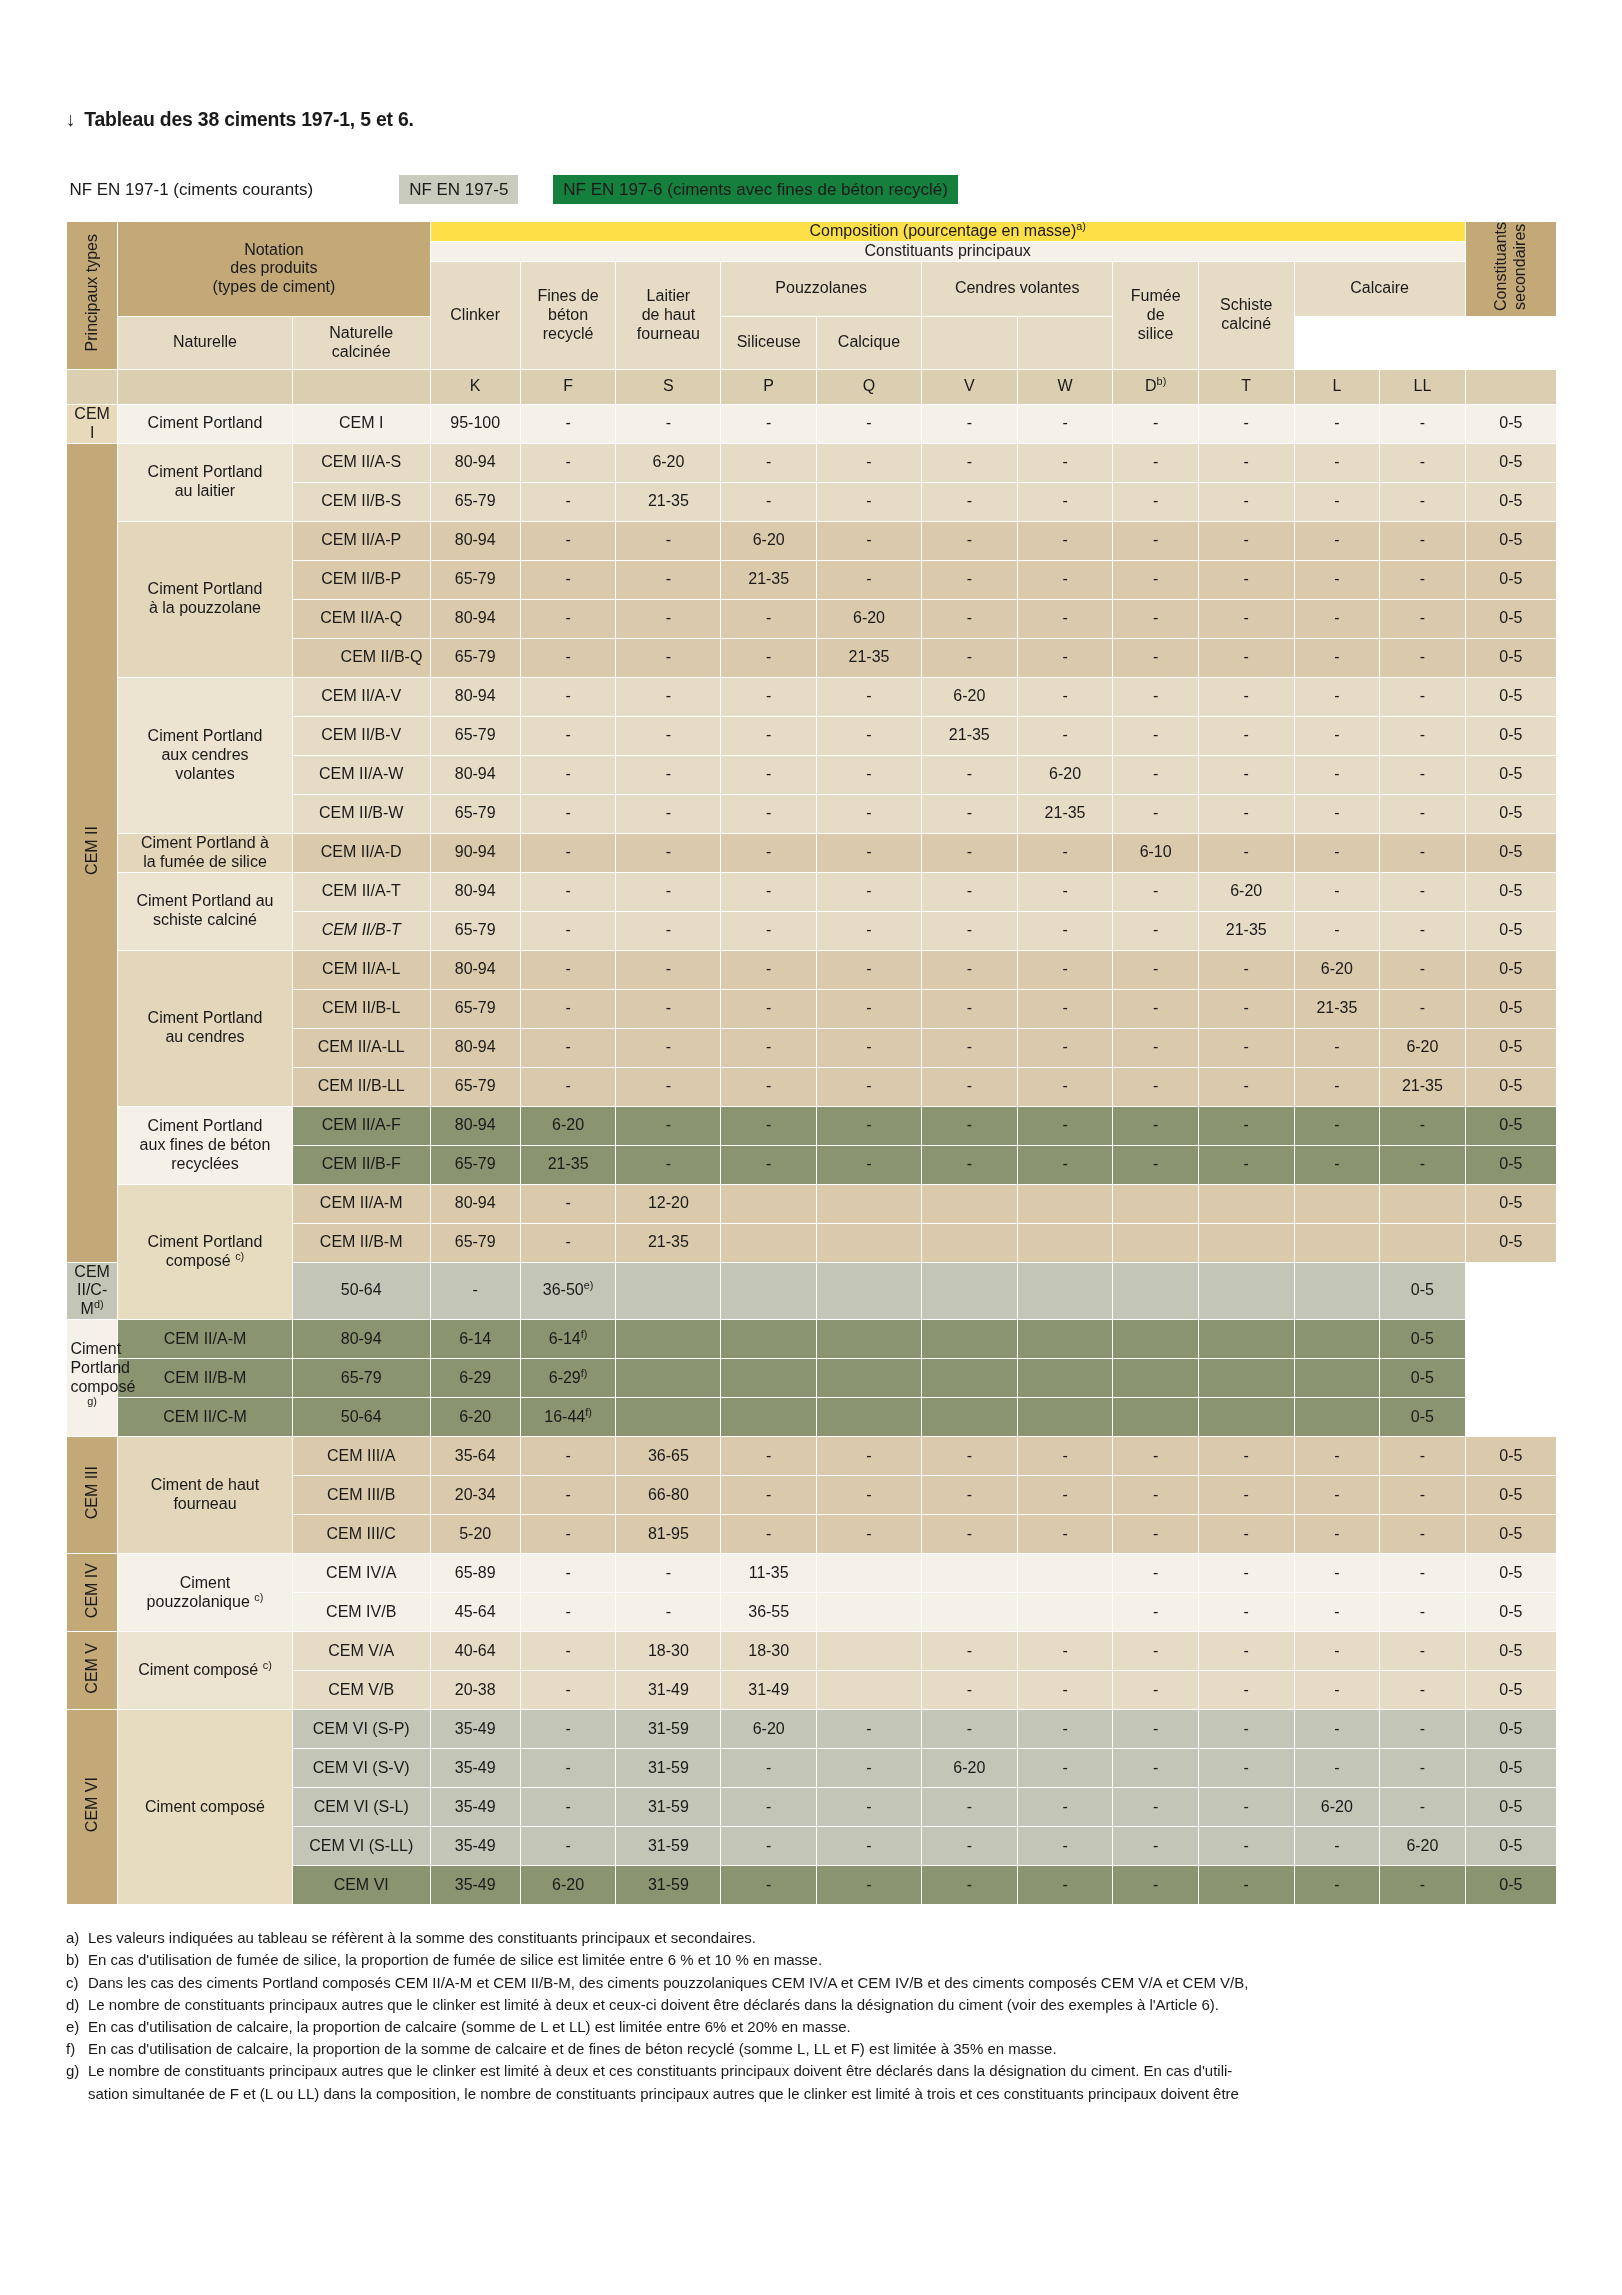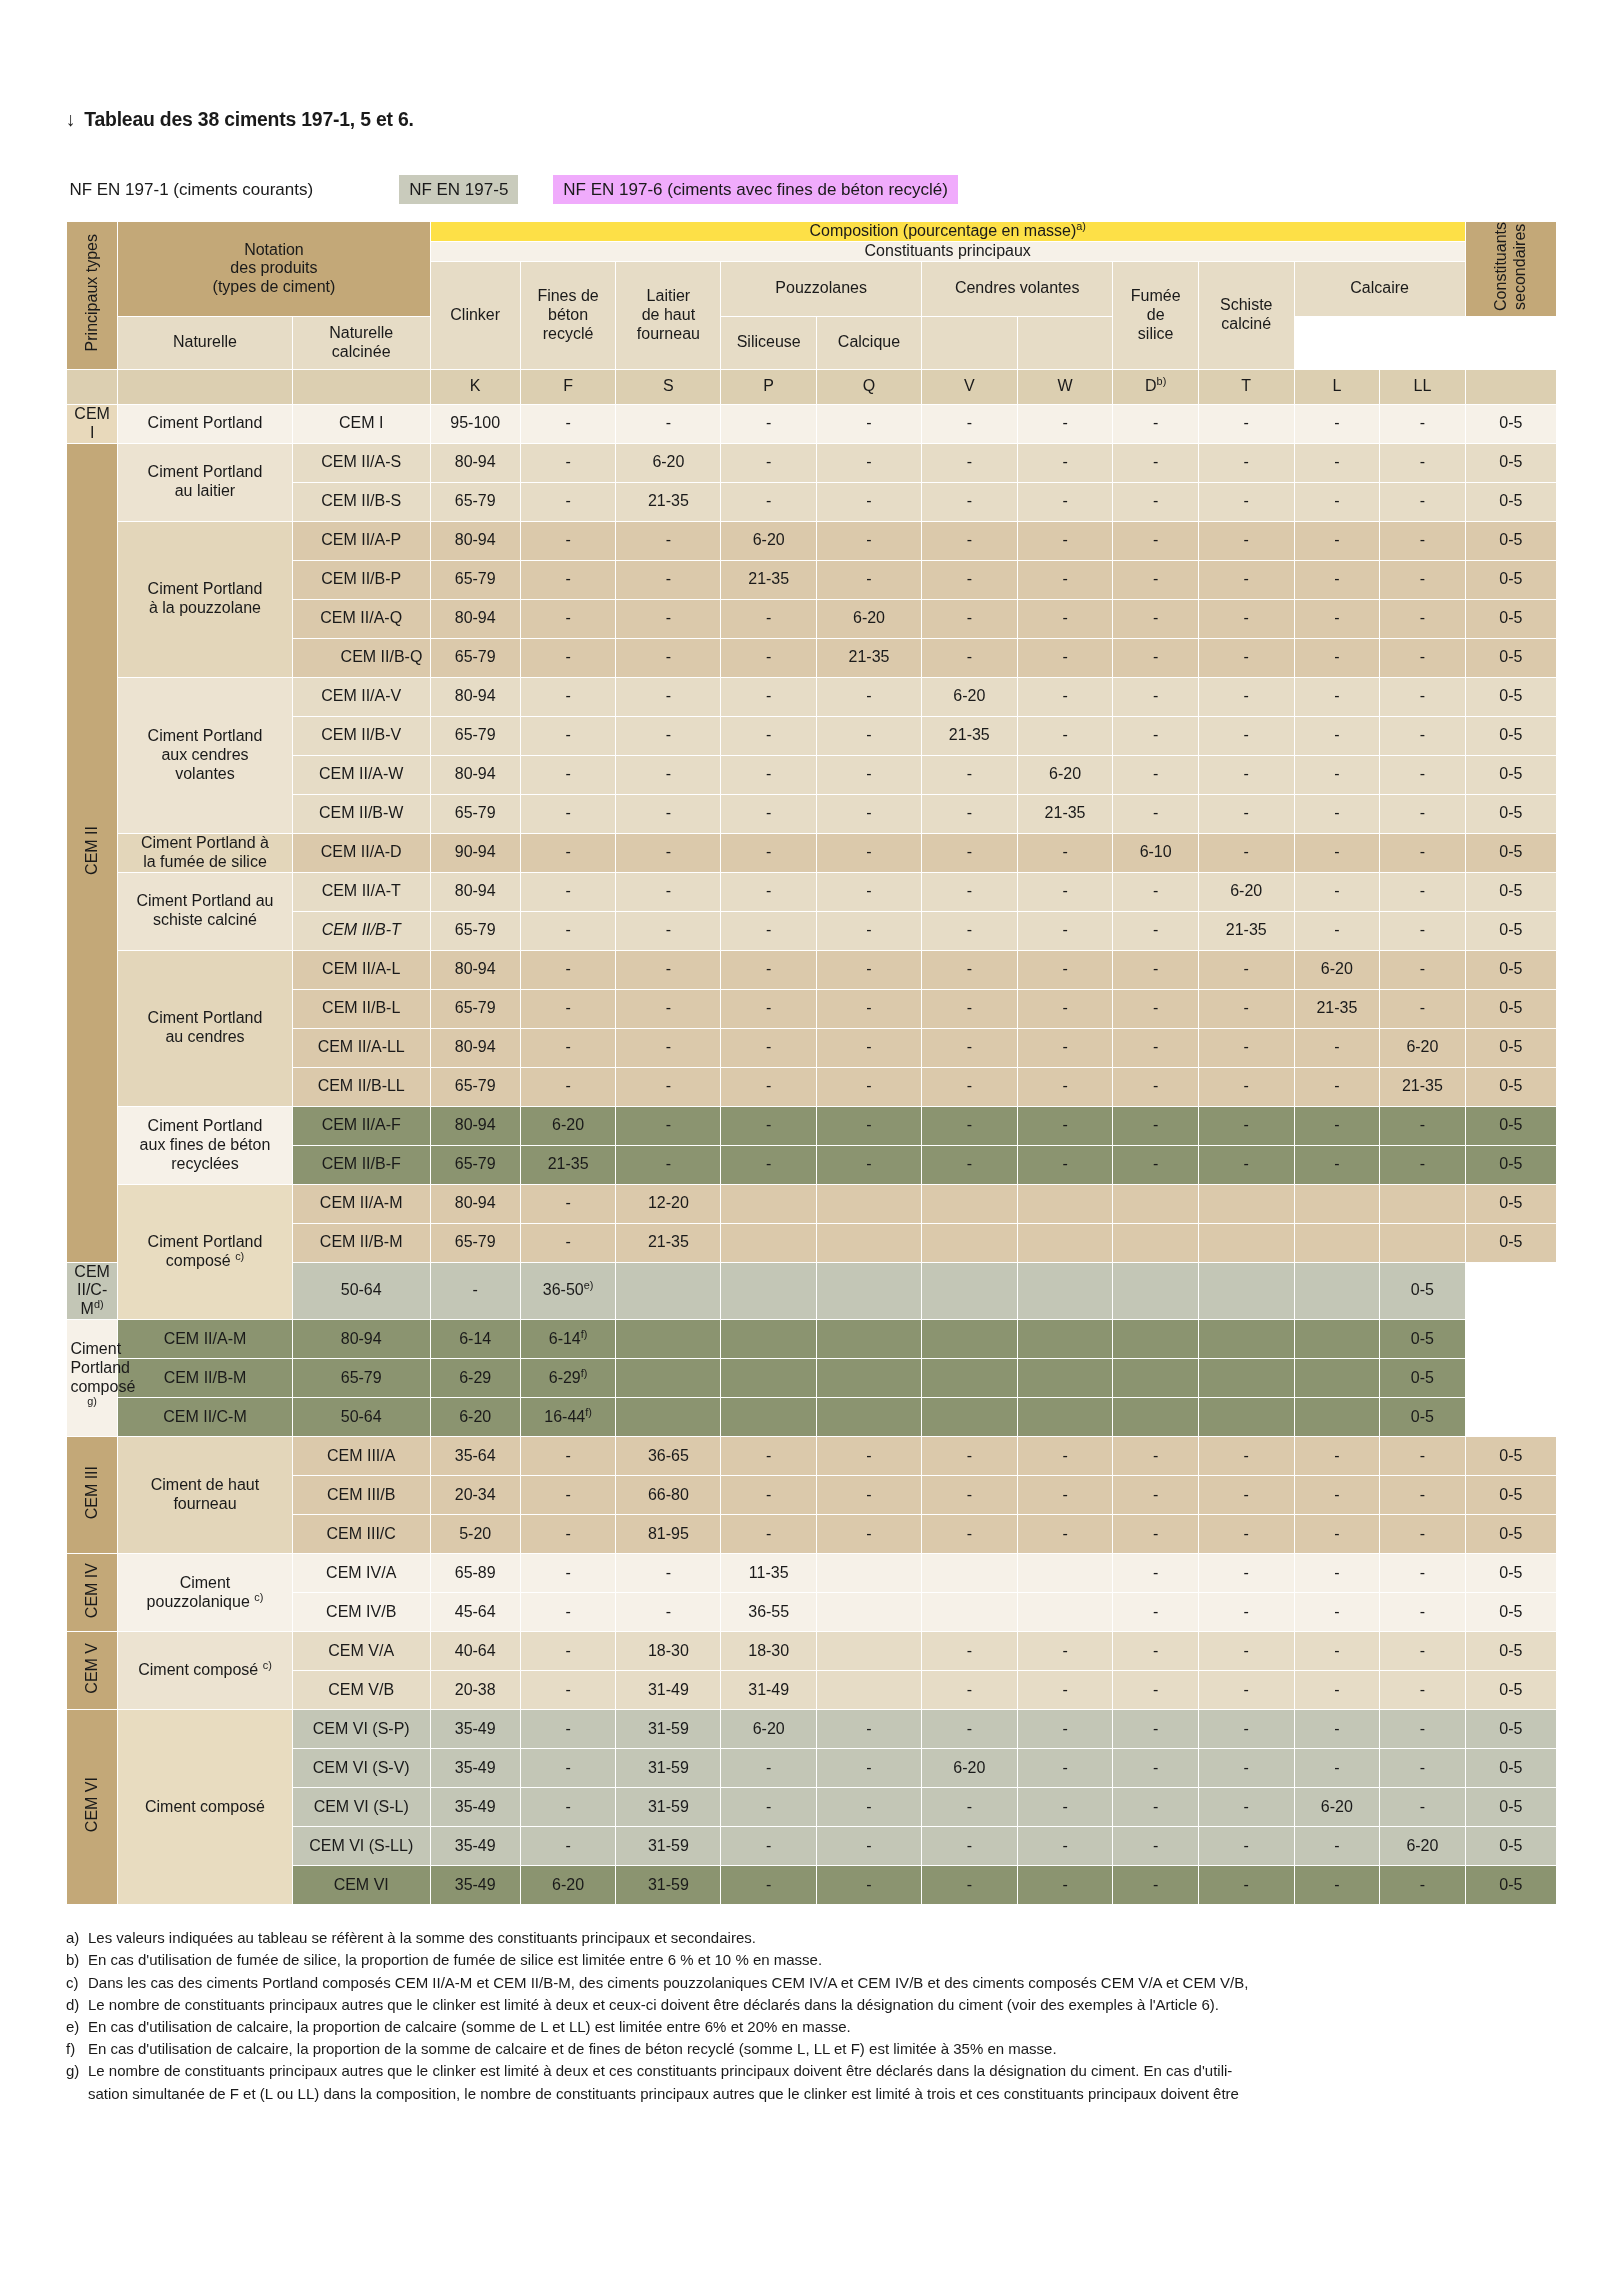--- a/index.html
+++ b/index.html
@@ -22,21 +22,21 @@
 
   
   .legend-row {
     display:flex; align-items:flex-end;
     margin-top:44px; margin-bottom:17px;
     font-size:17px; height:29px;
   }
   .legend-item { display:flex; align-items:center; height:29px; padding:0 10px; }
   .legend-plain { padding-left:3.4px; }
   .legend-197-5 { background:#c9cbbc; margin-left:76px; }
-  .legend-197-6 { background:#f0abfc; margin-left:35px; }
+  .legend-197-6 { background:#15803d; margin-left:35px; }
 
   
   table.cement {
     border-collapse:separate;
     border-spacing:1.7px;
     width:100%;
     table-layout:fixed;
     background:#ffffff;
   }
   table.cement td, table.cement th {

